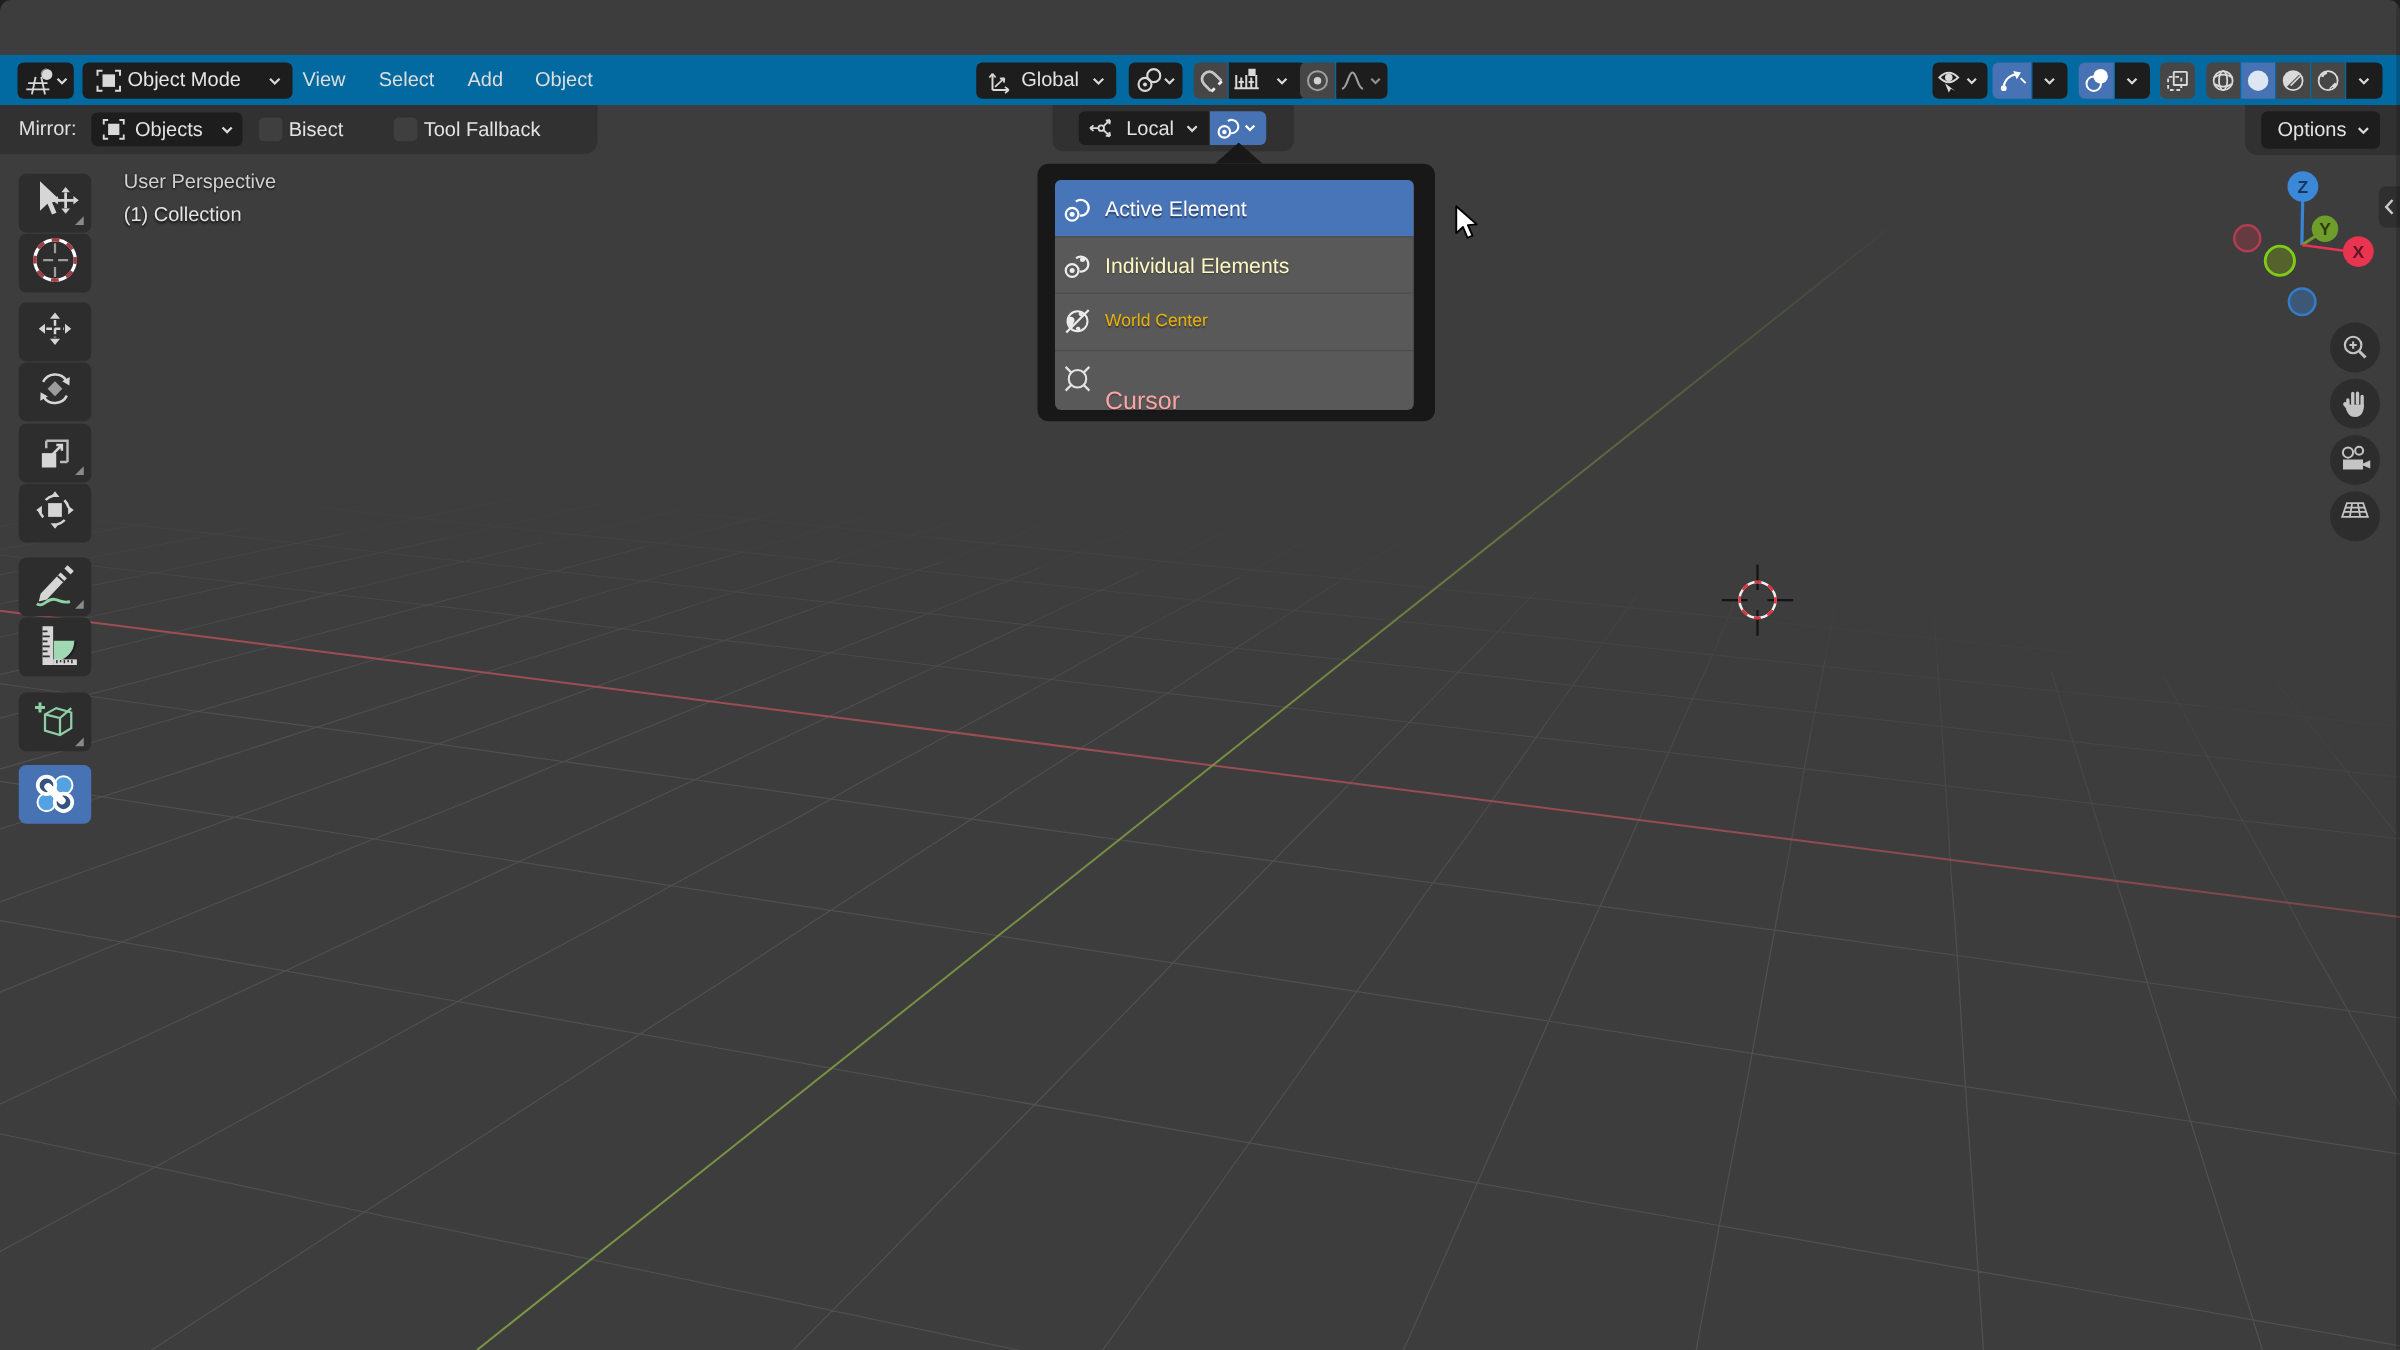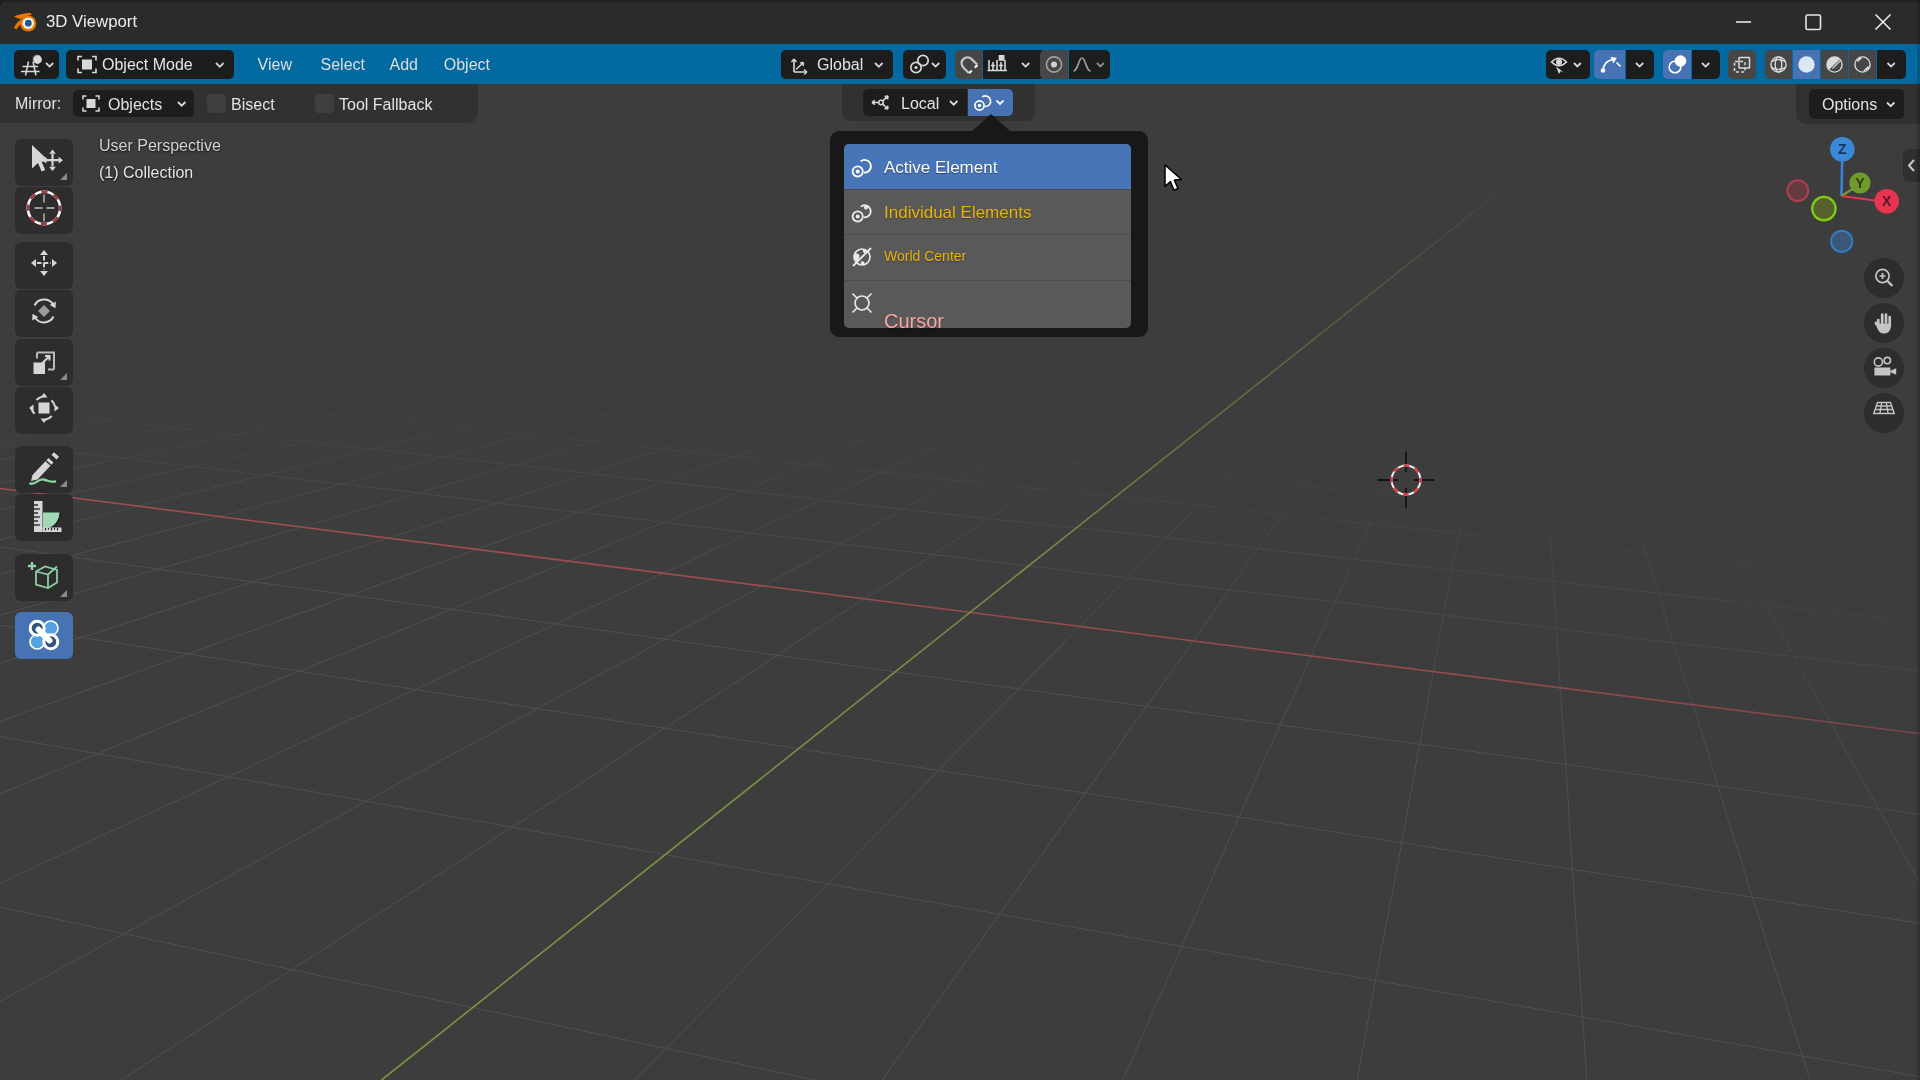--- a/index.html
+++ b/index.html
@@ -2,21 +2,21 @@
 <html><head><meta charset="utf-8">
 <style>
 *{margin:0;padding:0;box-sizing:border-box}
 html,body{width:1920px;height:1080px;overflow:hidden;background:#1e1e1e;font-family:"Liberation Sans",sans-serif;}
 #win{position:absolute;inset:0;background:#3d3d3d;border-radius:9px 9px 0 0;overflow:hidden}
 #title{position:absolute;left:0;top:0;width:1920px;height:44px;background:#2b2b2b}
 #hdr{position:absolute;left:0;top:44px;width:1920px;height:40px;background:#0369a1}
 .tab{position:absolute;top:84px;height:38px;background:#313131}
 .btn{position:absolute;background:#1d1d1d;border-radius:5px}
 .txt{position:absolute;color:#e3e3e3;font-size:16px;line-height:1;white-space:nowrap}
-.mtxt{position:absolute;color:#dedede;font-size:16px;line-height:29px;text-align:right;white-space:nowrap}
+.mtxt{position:absolute;color:#dedede;font-size:16px;line-height:29px;text-align:left;white-space:nowrap}
 .tool{position:absolute;left:15px;width:58px;height:47px;background:#2d2d2d;border-radius:6px}
 svg{position:absolute;display:block}
 #vp{left:0;top:84px}
 </style></head><body>
 <div id="win">
 
 <svg id="vp" width="1920" height="996" viewBox="0 84 1920 996">
 <defs>
 <linearGradient id="fade" gradientUnits="userSpaceOnUse" x1="960" y1="560" x2="967" y2="432">
 <stop offset="0" stop-color="#fff" stop-opacity="1"></stop>
@@ -47,37 +47,20 @@
 <path d="M376,475L514,438M466,479L593,442M556,484L673,446M647,488L752,450M737,493L832,454M827,497L911,458M1345,579L1370,524M1449,584L1460,528M1807,680L1763,600M2062,688L1868,665M272,476L163,463L59,451M1727,601L1569,583L1417,566M637,479L525,466L417,454" stroke-opacity="0.5"></path>
 <path d="M-224,502L14,457M-119,507L105,462M-15,513L195,466M1136,569L1189,515M1240,574L1279,519M1559,668L1554,590M1683,674L1659,595M1868,665L1684,644L1510,623M386,489L272,476M1417,566L1272,550L1134,534L1002,520L875,506L753,492L637,479" stroke-opacity="0.6"></path>
 <path d="M90,518L285,470M195,523L376,475M299,528L466,479M404,533L556,484M508,538L647,488M613,543L737,493M717,548L827,497M822,554L918,501M927,559L1008,506M1311,656L1345,579M1435,662L1449,584M1694,708L1683,674M1847,753L1826,714L1807,680M1510,623L1344,603L1187,585L1038,567M895,550L759,534L629,518L505,504L386,489" stroke-opacity="0.7"></path>
 <path d="M1063,644L1136,569M1187,650L1240,574M1429,695L1435,662M1561,701L1559,668M1706,746L1694,708M1872,797L1847,753M2042,831L1794,797M1038,567L895,550" stroke-opacity="0.8"></path>
 <path d="M-179,583L90,518M-55,589L195,523M70,595L299,528M194,601L404,533M318,607L508,538M442,613L613,543M566,619L717,548M690,625L822,554M814,631L927,559M1164,682L1187,650M1297,688L1311,656M1422,732L1429,695M1567,782L1564,739L1561,701M1735,841L1719,790L1706,746M1935,911L1901,849L1872,797M1794,797L1563,764M157,569L22,550L-105,532" stroke-opacity="0.9"></path>
 <path d="M-27,623L70,595M-113,700L4,662L105,630L194,601M-84,752L40,707L146,669L237,636L318,607M-49,814L82,760L192,715L287,676L370,643L442,613M-8,887L131,822L247,768L345,722L429,683L502,649L566,619M-142,1078L43,978L191,897L312,831L412,776L498,730L571,690L635,656L690,625M106,1090L263,988L389,907L492,840L578,785L651,737L713,697L767,662L814,631M601,1114L704,1010L786,926L853,858L909,801L956,752L997,711L1032,675L1063,644M849,1127L924,1021L984,936L1033,867L1074,809L1109,760L1138,718L1164,682M1097,1139L1144,1032L1182,946L1213,876L1239,817L1261,767L1280,725L1297,688M1344,1151L1364,1042L1380,956L1394,884L1405,825L1414,775L1422,732M1592,1163L1585,1053L1579,965L1574,893L1570,833L1567,782M1839,1175L1805,1064L1777,975L1754,902L1735,841M1170,1155L833,1084L532,1020L260,963L14,910L-211,863M2006,1092L1662,1031L1350,976L1066,926L806,880L567,837L348,798L145,762L-43,729M2027,940L1739,895L1473,854L1227,815L1000,780L788,747L591,717L406,688L234,661L72,636L-80,613M1563,764L1346,734L1144,706L954,680L775,655L607,631L449,609L299,588L157,569" stroke-opacity="1.0"></path>
 </g>
 <line x1="0.0" y1="488.5" x2="1920.0" y2="733.7" stroke="url(#gr)" stroke-width="1.6"></line>
 <line x1="381.6" y1="1080.0" x2="1525.1" y2="171.3" stroke="url(#gg)" stroke-width="1.6"></line>
 </svg>
-<div id="title">
-<div style="position:absolute;left:0;top:0;width:1920px;height:2px;background:#232323"></div>
-<svg width="44" height="44" style="left:0;top:0" viewBox="0 0 44 44">
- <circle cx="28.2" cy="23.5" r="8" fill="#ea7600"></circle>
- <path d="M13.8,16.4 C18,15.2 23,13.7 28,13.1 C30,12.9 31,13.2 31.6,14.2 L31.8,14.8 C27,15.7 23.3,16.9 20.3,19.3 Z" fill="#ea7600"></path>
- <path d="M13.7,27.9 C16.5,22.5 20,19.4 24.5,17.5 L26.5,21.1 C22,22.8 18.8,25.2 16.7,29.3 Z" fill="#ea7600"></path>
- <circle cx="28.2" cy="23.2" r="5.8" fill="#f4f4f4"></circle>
- <circle cx="28.3" cy="23.2" r="3.4" fill="#235a8c"></circle>
-</svg>
-<div class="txt" style="left:46px;top:14px;font-size:16.8px;color:#ededed">3D Viewport</div>
-<svg width="240" height="44" style="left:1680px;top:0" viewBox="0 0 240 44" fill="none" stroke="#e8e8e8" stroke-width="1.6">
- <line x1="56" y1="22" x2="71" y2="22"></line>
- <rect x="126" y="15" width="14.5" height="14.5" rx="1.5"></rect>
- <line x1="195.5" y1="14.5" x2="210.5" y2="29.5"></line>
- <line x1="195.5" y1="29.5" x2="210.5" y2="14.5"></line>
-</svg>
-</div>
 <div id="hdr">
 <div class="btn" style="left:14px;top:6px;width:45px;height:29px"></div>
 <svg width="45" height="29" style="left:14px;top:6px" viewBox="0 0 45 29" fill="none" stroke="#d9d9d9" stroke-width="1.5">
  <line x1="8.5" y1="16.5" x2="24" y2="16.5"></line>
         <line x1="7" y1="21.5" x2="25.5" y2="21.5"></line>
  <line x1="14.5" y1="11.5" x2="11.5" y2="25.5"></line>
         <line x1="19" y1="11.5" x2="22" y2="25.5"></line>
  <circle cx="23.5" cy="9.5" r="4.4" fill="#d9d9d9" stroke="none"></circle>
  <path d="M23.5,9.5 m-4.4,0 a4.4,4.4 0 0 1 4.4,-4.4" stroke="#8a8a8a" stroke-width="1.2"></path>
  <path d="M32,13 l3.6,3.6 l3.6,-3.6" stroke-width="1.8"></path>
@@ -398,21 +381,21 @@
 <svg width="38" height="17" style="left:972px;top:114px" viewBox="0 0 38 17">
       <path d="M19,0 L38,17 H0 Z" fill="#181818"></path>
     </svg>
 <div style="position:absolute;left:844px;top:144px;width:287px;height:184px;background:#595959;border-radius:5px;overflow:hidden">
  <div style="position:absolute;left:0;top:0;width:287px;height:45px;background:#4874b8"></div>
  <div style="position:absolute;left:0;top:45px;width:287px;height:1px;background:#4c4c4c"></div>
  <div style="position:absolute;left:0;top:90px;width:287px;height:1px;background:#4c4c4c"></div>
  <div style="position:absolute;left:0;top:136px;width:287px;height:1px;background:#4c4c4c"></div>
 </div>
 <div class="txt" style="left:884px;top:159px;font-size:17px;color:#fdfdfd;text-shadow:0 1px 1px rgba(0,0,0,0.45)">Active Element</div>
-<div class="txt" style="left:884px;top:204px;font-size:17px;color:#eab308;text-shadow:0 1px 1px rgba(0,0,0,0.35)">Individual Elements</div>
+<div class="txt" style="left:884px;top:204px;font-size:17px;color:#fef9c3;text-shadow:0 1px 1px rgba(0,0,0,0.35)">Individual Elements</div>
 <div class="txt" style="left:884px;top:249px;font-size:14px;color:#eab308;text-shadow:0 1px 1px rgba(0,0,0,0.35)">World Center</div>
 <div class="txt" style="left:884px;top:311px;font-size:20px;color:#fca5a5;text-shadow:0 1px 1px rgba(0,0,0,0.35)">Cursor</div>
 <svg width="26" height="26" style="left:849px;top:154px" viewBox="0 0 26 26" fill="none" stroke="#fff" stroke-width="1.8">
  <path d="M11.7,7.3 a6.3,6.3 0 1 1 3.2,11.2"></path>
  <circle cx="8.7" cy="17.4" r="5.1"></circle>
       <circle cx="8.7" cy="17.4" r="2" fill="#fff" stroke="none"></circle>
 </svg>
 <svg width="26" height="26" style="left:849px;top:199px" viewBox="0 0 26 26" fill="none" stroke="#ececec" stroke-width="1.8">
  <path d="M11.9,7.6 a6,6 0 1 1 2.8,10.6"></path>
  <circle cx="17" cy="8.6" r="2" fill="#ececec" stroke="none"></circle>

